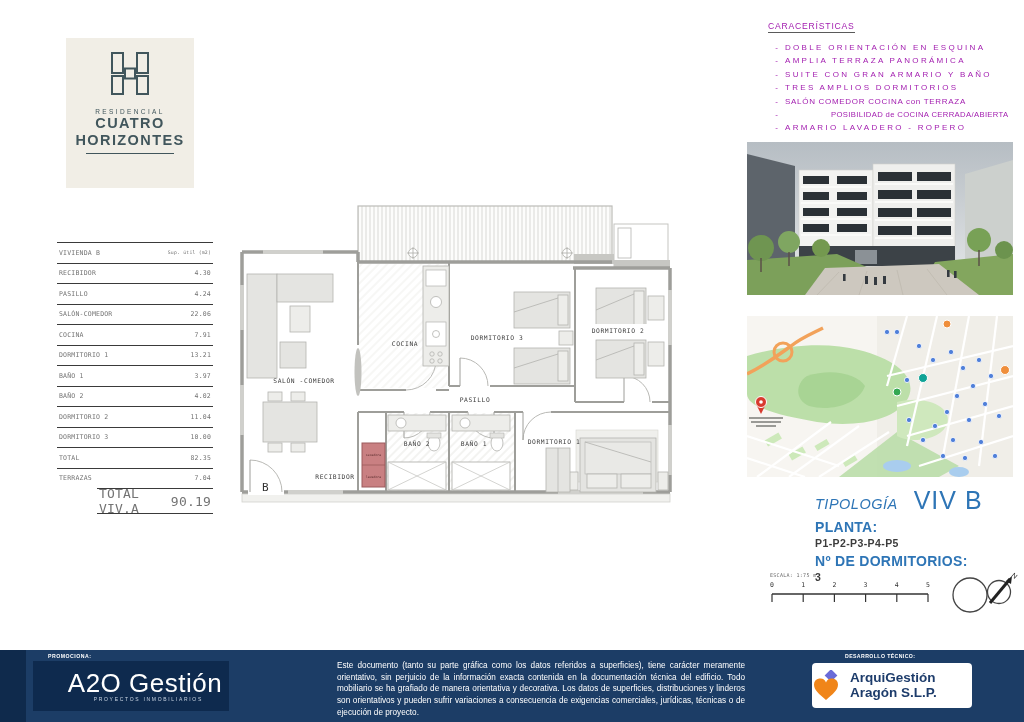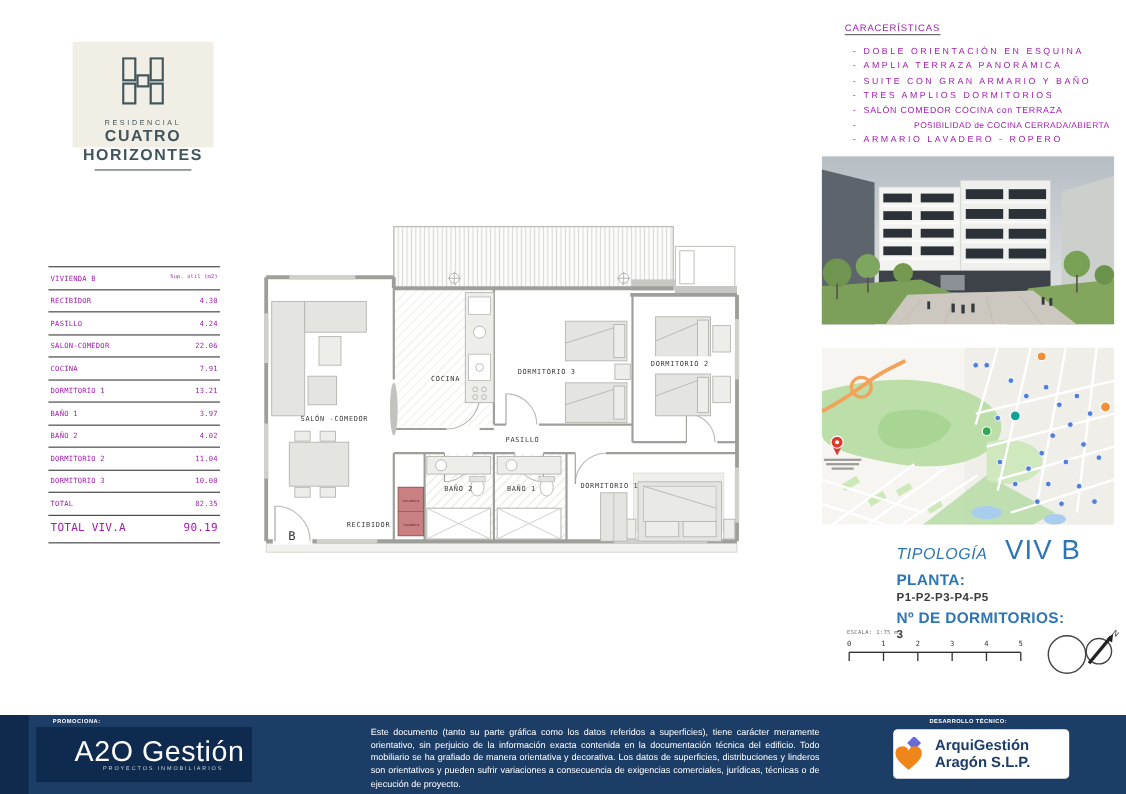--- a/index.html
+++ b/index.html
@@ -1,31 +1,31 @@
 <!DOCTYPE html>
 <html><head>
 <meta charset="utf-8">
 <style>
   html,body{margin:0;padding:0;background:#9a9a9a;}
   #page{position:relative;width:1024px;height:722px;background:#ffffff;overflow:hidden;
         font-family:"Liberation Sans",sans-serif;}
   .abs{position:absolute;}
 
   
-  .logo-card{left:66px;top:38px;width:128px;height:96px;background:#f1eee6;color:#41565c;text-align:center;}
+  .logo-card{left:66px;top:38px;width:128px;height:150px;background:#f1eee6;color:#41565c;text-align:center;}
   .logo-res{font-size:6.5px;letter-spacing:2.4px;margin-top:4px;}
   .logo-name{font-size:14.5px;font-weight:bold;letter-spacing:1.4px;line-height:1.18;}
   .logo-rule{width:88px;border-bottom:1.3px solid #41565c;margin:4px auto 0;}
 
   
-  .surface-table{left:44px;top:242px;width:156px;font-family:"DejaVu Sans Mono",monospace;color:#a21caf;}
+  .surface-table{left:57px;top:242px;width:156px;font-family:"DejaVu Sans Mono",monospace;color:#737373;}
   .trow{display:flex;justify-content:space-between;align-items:center;height:19.5px;
         border-top:1.5px solid #3a3a3a;font-size:6.5px;padding:0 2px;letter-spacing:0.2px;}
   .trow .sup{font-size:4.8px;}
-  .trow.total-viv{height:24px;font-size:10px;border-bottom:1.8px solid #3a3a3a;}
+  .trow.total-viv{height:24px;font-size:13px;border-bottom:1.8px solid #3a3a3a;margin-left:40px;}
 
   
   .caract{left:768px;top:15px;width:292px;color:#a21caf;}
   .caract-title{display:inline-block;font-size:8.6px;letter-spacing:0.8px;border-bottom:1px solid #5a5a5a;
                 padding-bottom:1px;margin-bottom:8px;}
   .caract ul{list-style:none;margin:0;padding:0;}
   .caract li{display:flex;font-size:8px;line-height:13.4px;white-space:nowrap;}
   .caract .dash{width:17px;text-align:center;flex:none;}
   .ls-wide{letter-spacing:2.3px;}
   .ls-mid{letter-spacing:0.7px;}
@@ -132,20 +132,24 @@
         <span>DORMITORIO 2</span>
         <span>11.04</span>
       </div>
     <div class="trow">
         <span>DORMITORIO 3</span>
         <span>10.00</span>
       </div>
     <div class="trow">
         <span>TOTAL</span>
         <span>82.35</span>
+      </div>
+    <div class="trow">
+        <span>TERRAZAS</span>
+        <span>7.04</span>
       </div>
     <div class="trow total-viv">
         <span>TOTAL VIV.A</span>
         <span>90.19</span>
       </div>
   </div>
 
   <div class="abs caract">
     <div class="caract-title">CARACERÍSTICAS</div>
     <ul>

